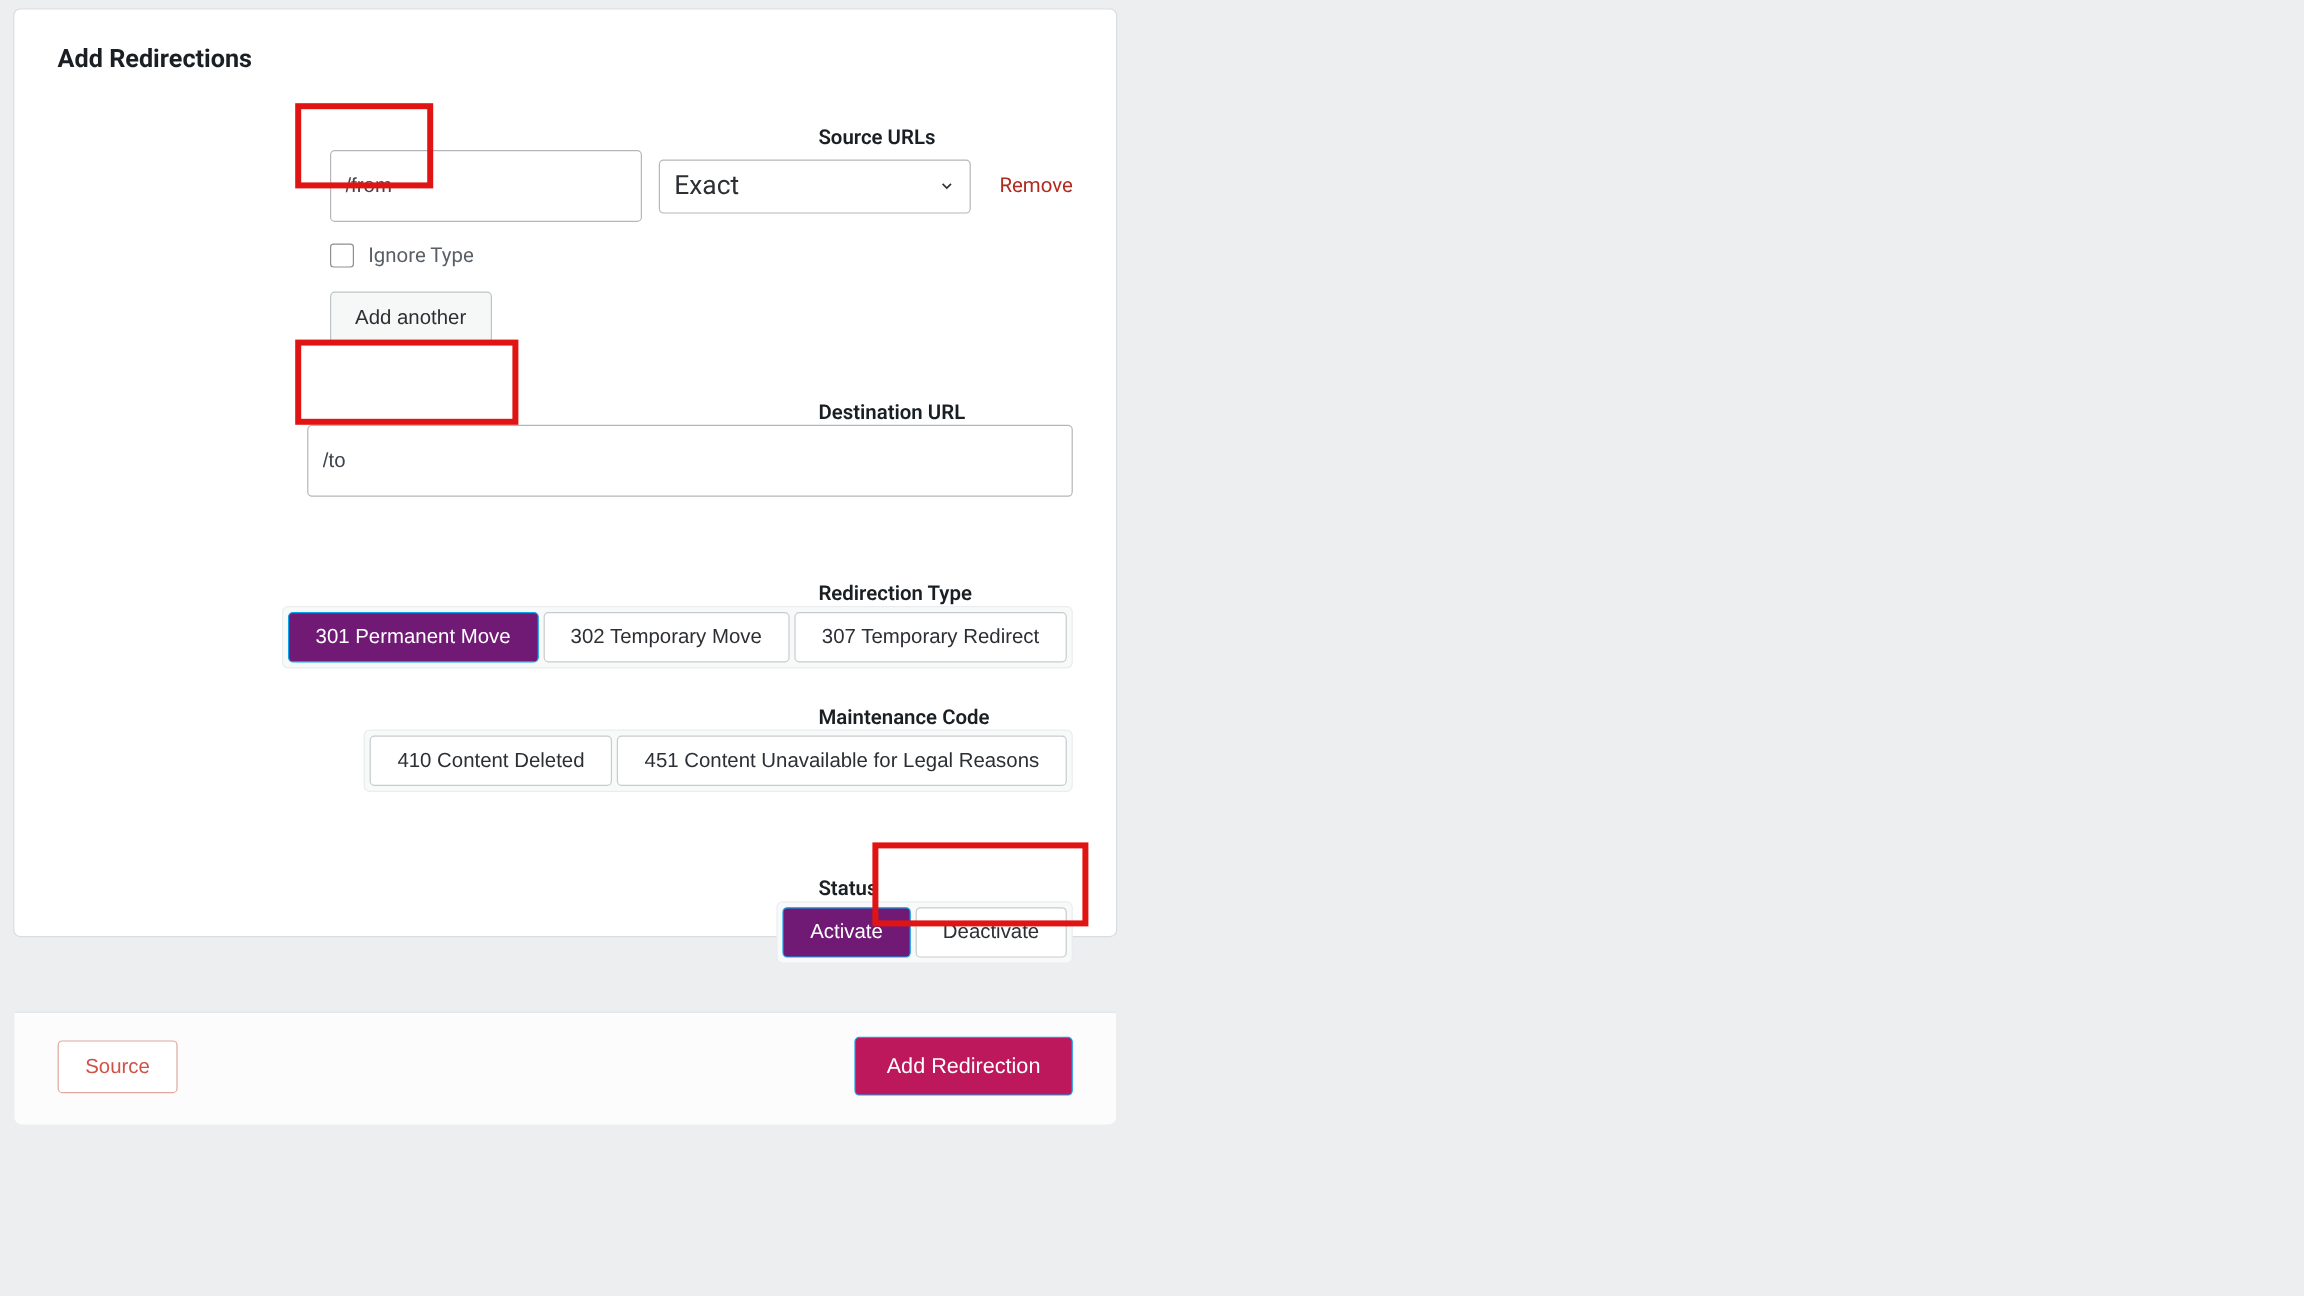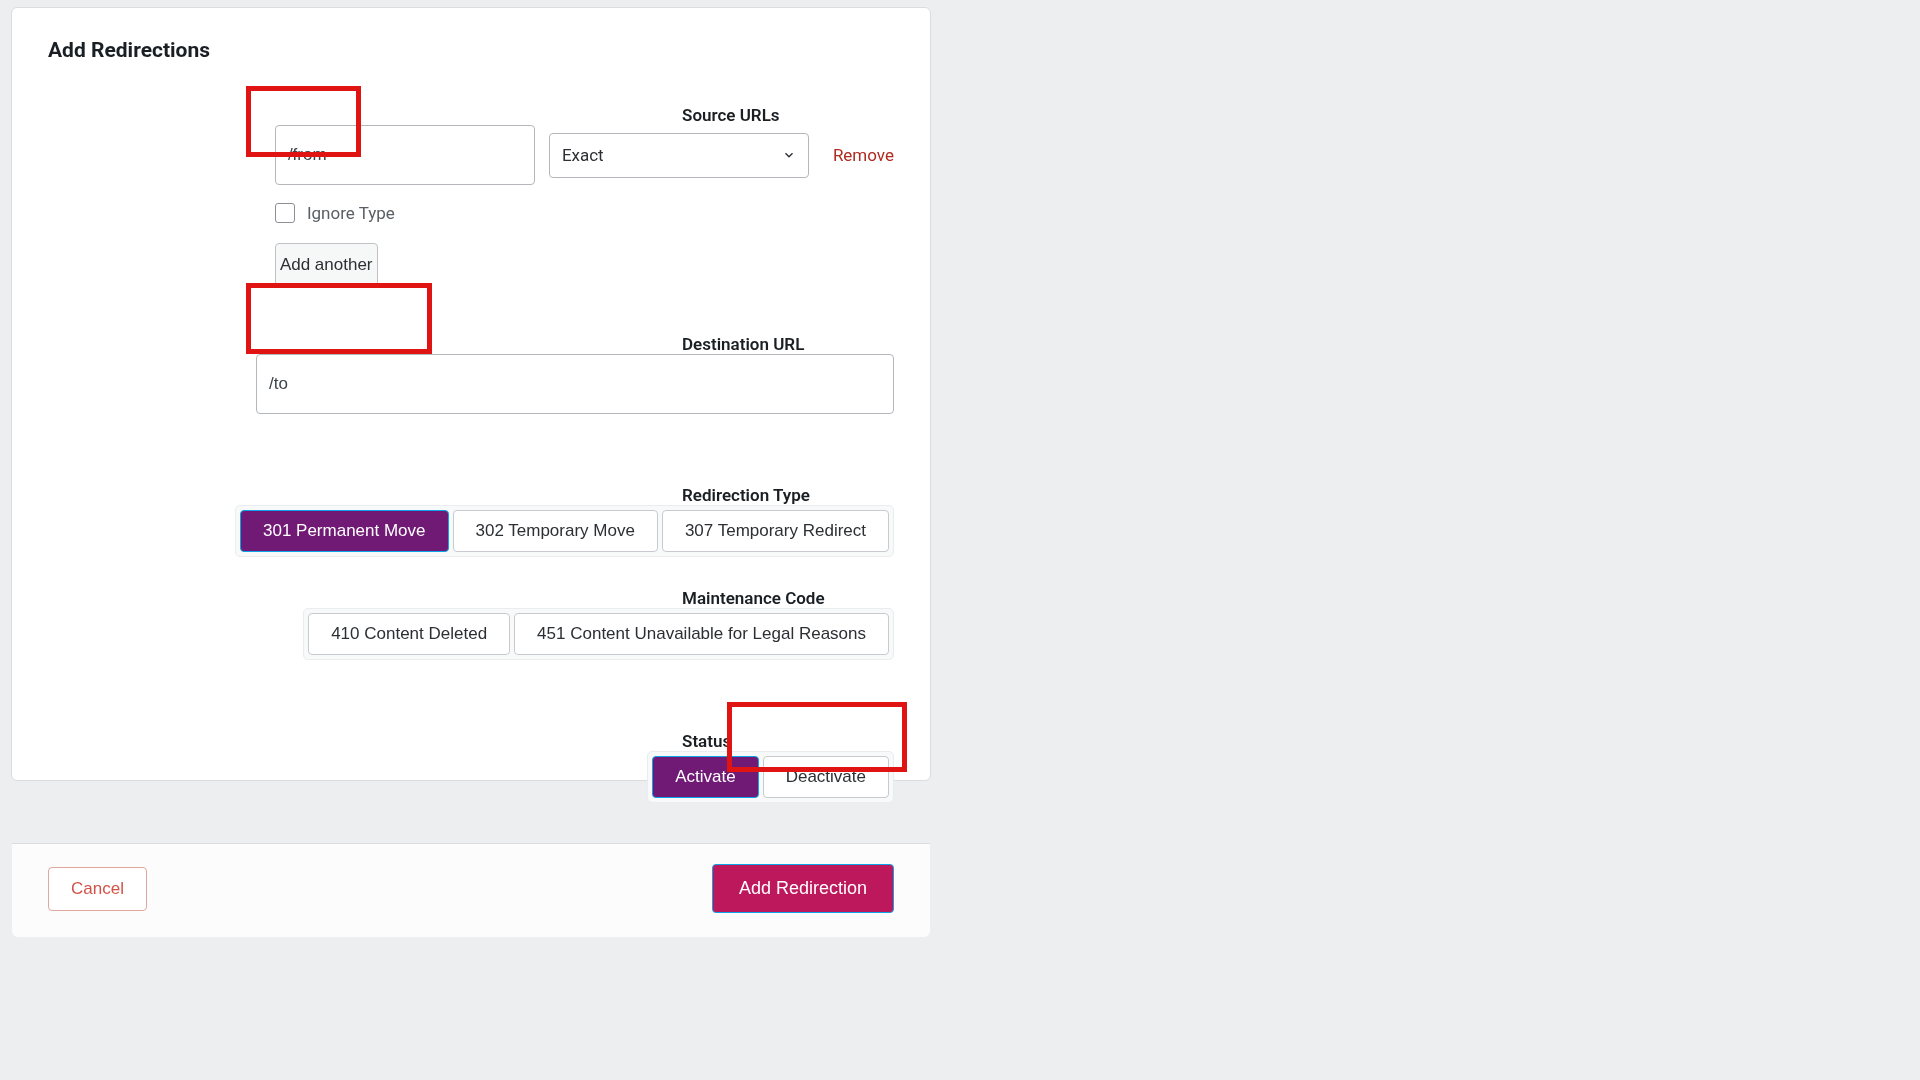--- a/index.html
+++ b/index.html
@@ -72,21 +72,21 @@
   .select-box {
     width: 100%;
     height: 45px;
     border: 1px solid #b3b7bb;
     border-radius: 4px;
     background: #fff;
     display: flex;
     align-items: center;
     justify-content: space-between;
     padding: 0 12px;
-    font-size: 17px;
+    font-size: 22px;
     color: #2c2f33;
     cursor: pointer;
   }
   .chev {
     width: 14px; height: 14px;
   }
   .remove-link {
     color: #af2b20;
     font-size: 17px;
     cursor: pointer;
@@ -107,21 +107,21 @@
   }
   .check-label {
     font-size: 17px;
     color: #5a5f65;
   }
   .btn {
     display: inline-flex;
     align-items: center;
     justify-content: center;
     height: 44px;
-    padding: 0 4px;
+    padding: 0 20px;
     border: 1px solid #bfc3c7;
     border-radius: 4px;
     background: #f6f7f7;
     font-size: 17px;
     color: #2c2f33;
     cursor: pointer;
   }
   .add-another-wrap { margin-top: 20px; }
   .dest-input { width: 638px; }
   .toggle-group {
@@ -254,20 +254,20 @@
         <div class="toggle-group">
           <button class="toggle-btn active">Activate</button>
           <button class="toggle-btn">Deactivate</button>
         </div>
       </div>
     </div>
 
   </div>
 
   <div class="panel-footer">
-    <button class="cancel-btn">Cancel</button>
+    <button class="cancel-btn">Source</button>
     <button class="primary-btn">Add Redirection</button>
   </div>
 </div>
 
 <div class="hl" style="left:246px; top:86px; width:115px; height:71px"></div>
 <div class="hl" style="left:246px; top:283px; width:186px; height:71px"></div>
 <div class="hl" style="left:727px; top:702px; width:180px; height:70px"></div>
 
 </body></html>

